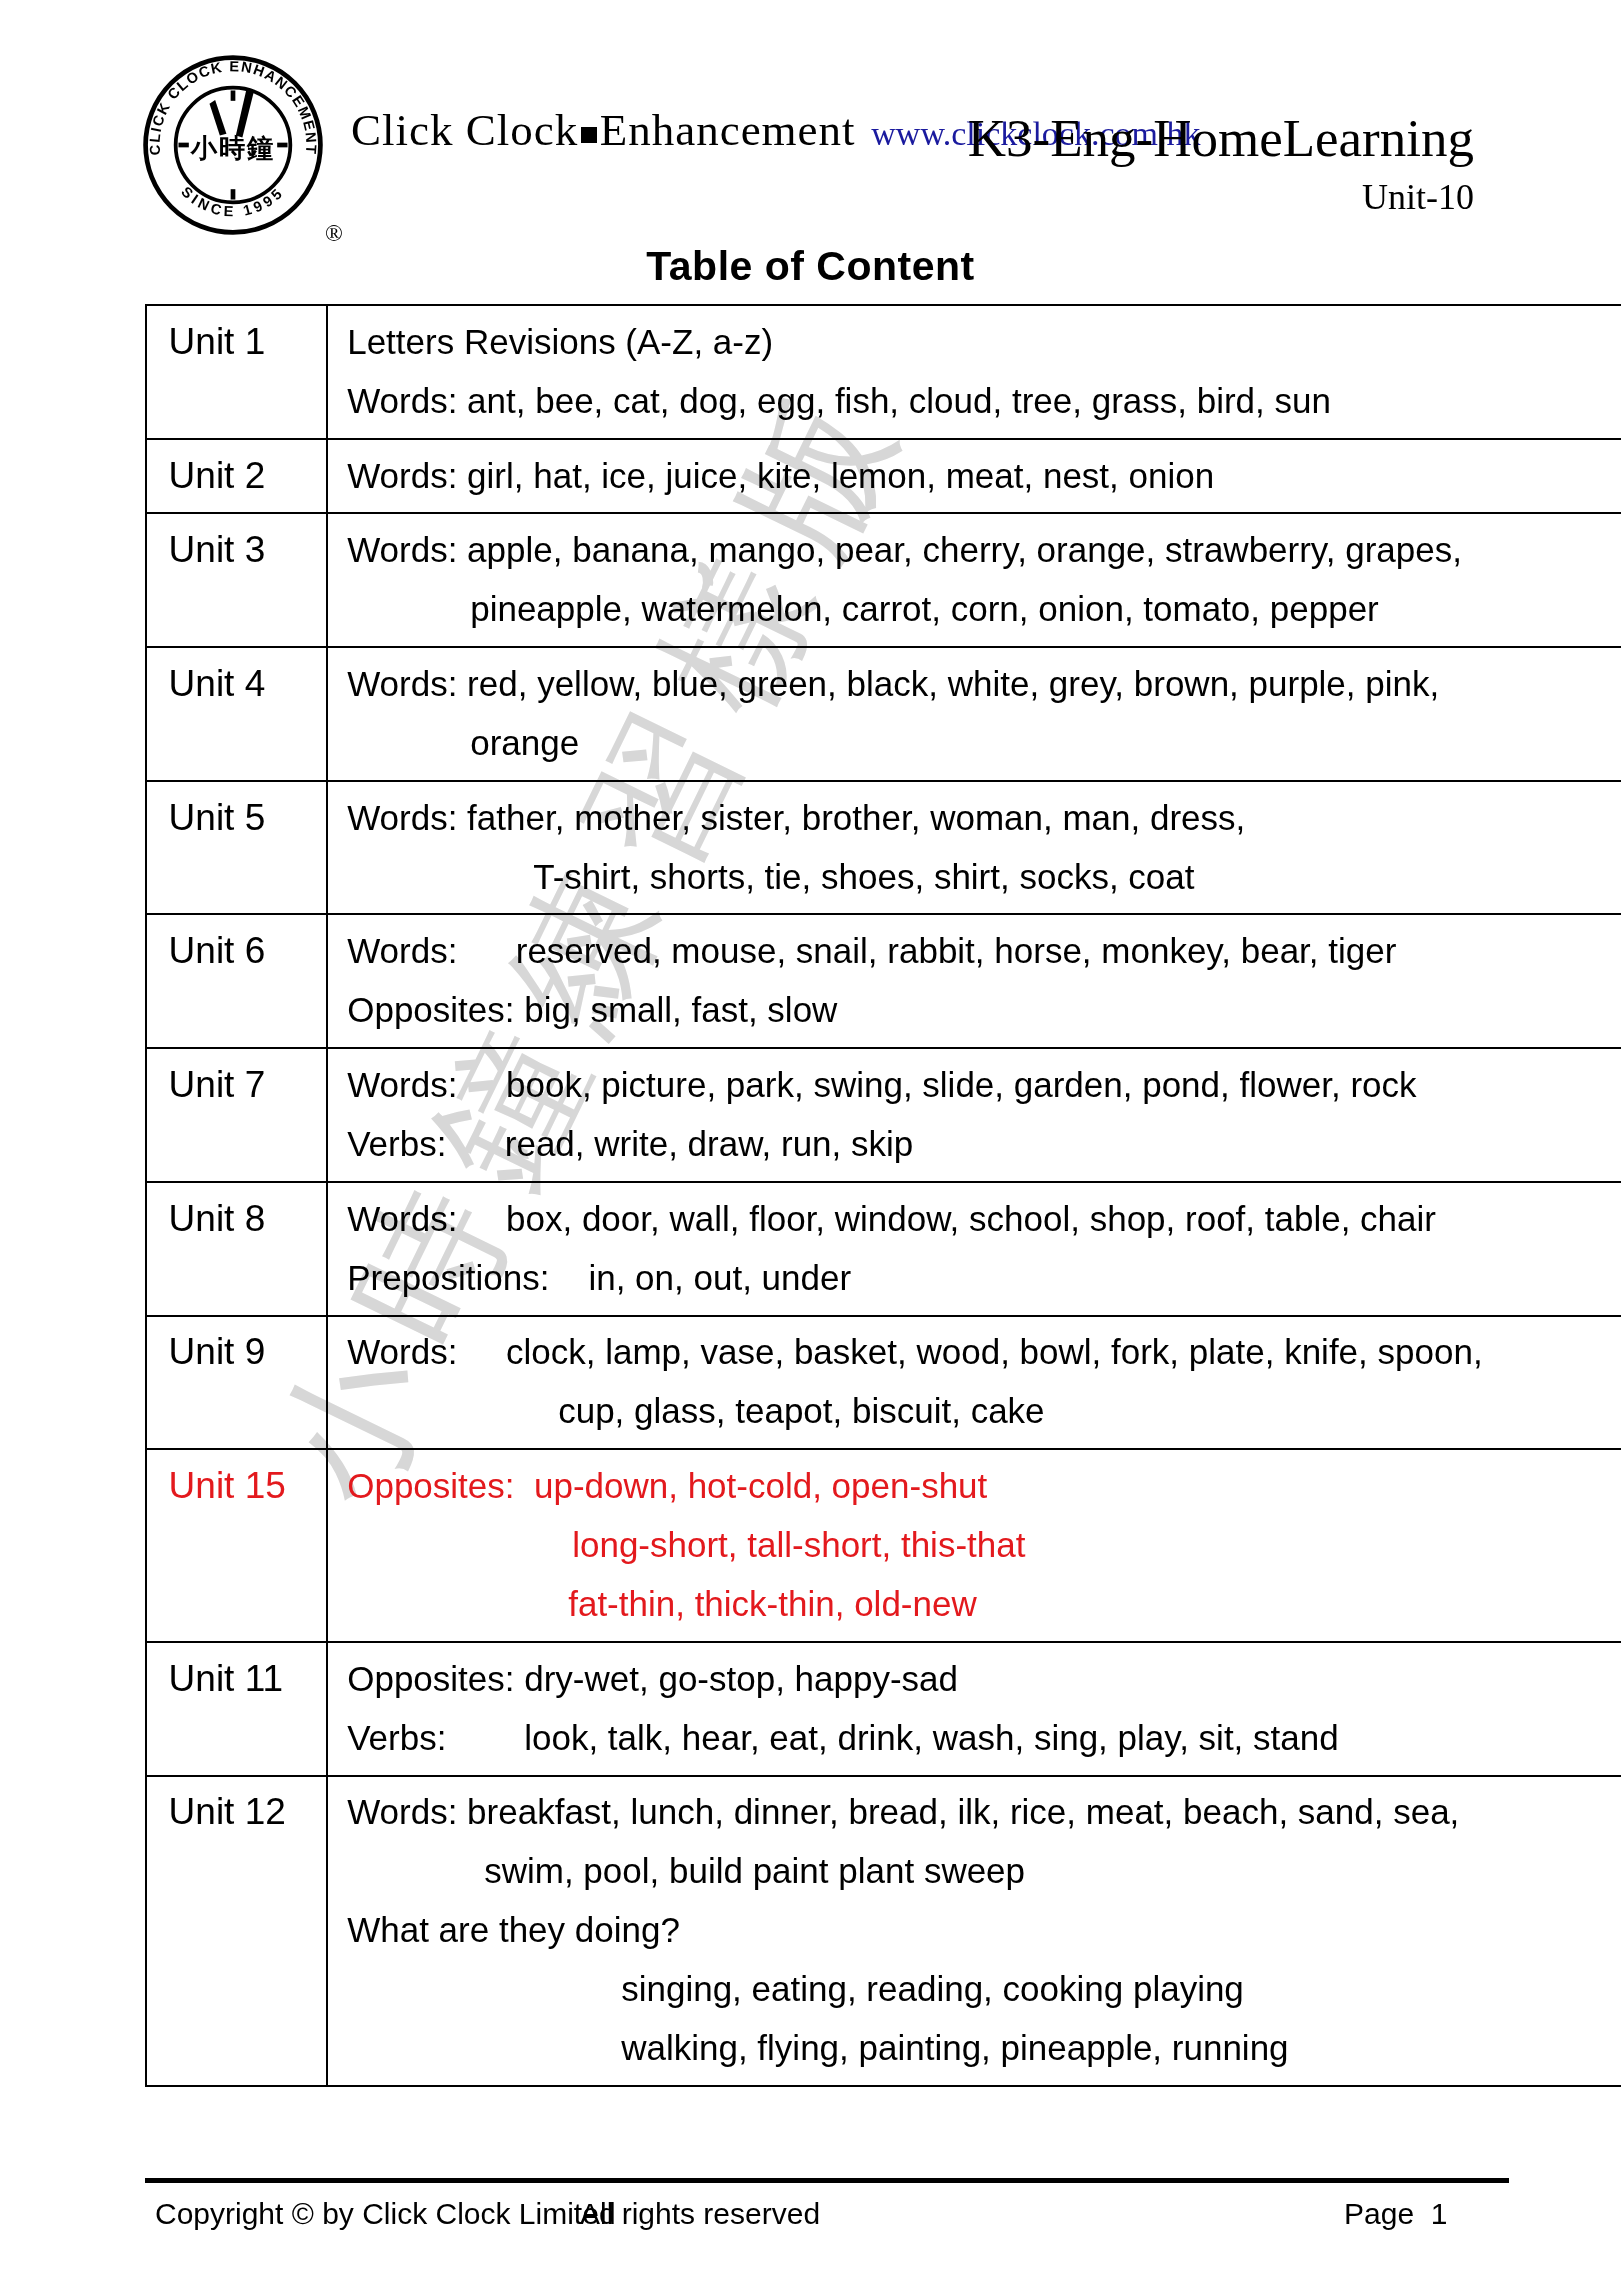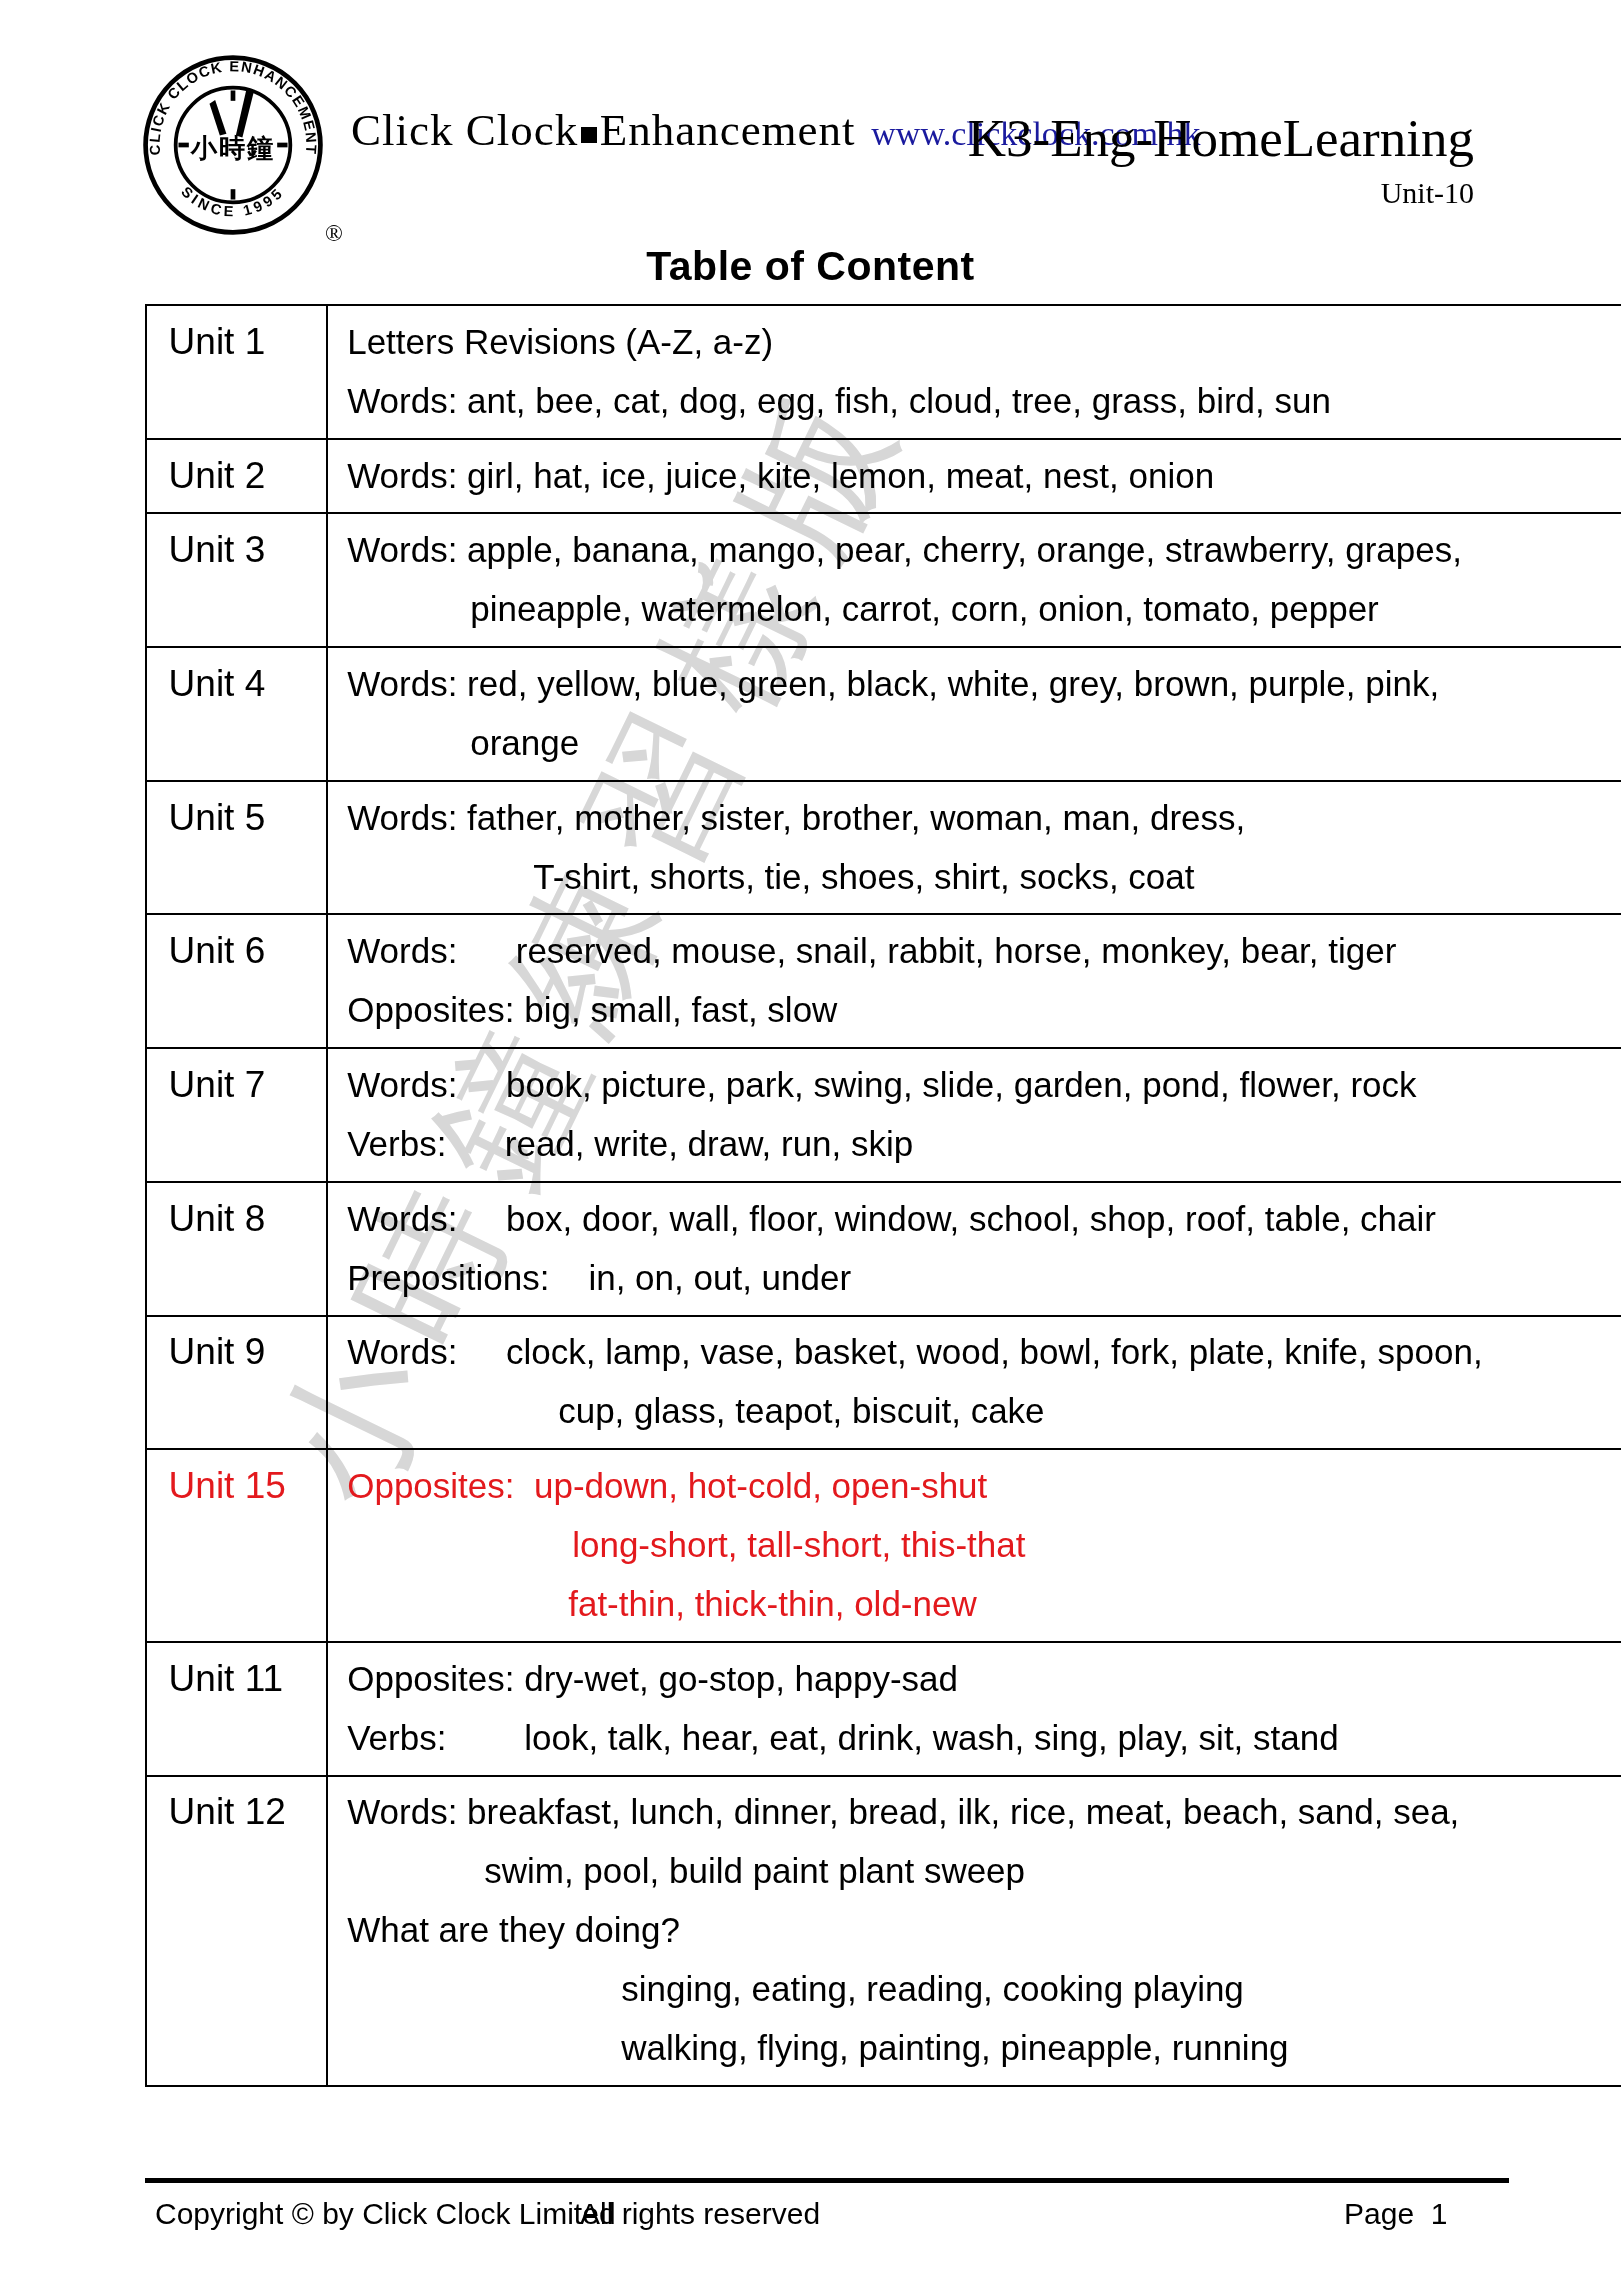--- a/index.html
+++ b/index.html
@@ -31,21 +31,21 @@
   .brand-square { display:inline-block; width:15.7px; height:15.7px; background:#000;
     margin:0 2.9px; transform:translateY(-2px); }
   .website { font-size:34px; color:var(--link,#1a1a9e);
     text-underline-offset:5.9px; text-decoration-thickness:2px;
     cursor:pointer; }
   .header-right {
     position:absolute; right:147px; top:108px; text-align:right;
     font-family:"Liberation Serif","DejaVu Serif",serif;
   }
   .course-name { font-size:53px; }
-  .unit-number { font-size:30px; margin-top:7.8px; }
+  .unit-number { font-size:36px; margin-top:7.8px; }
   
   .page-title {
     position:absolute; left:0; top:243px; width:100%;
     text-align:center; font-size:41px; font-weight:600; letter-spacing:0.5px;
   }
   
   .toc {
     position:absolute; left:145px; top:304px; width:1604px;
     border-collapse:collapse; table-layout:fixed;
   }

